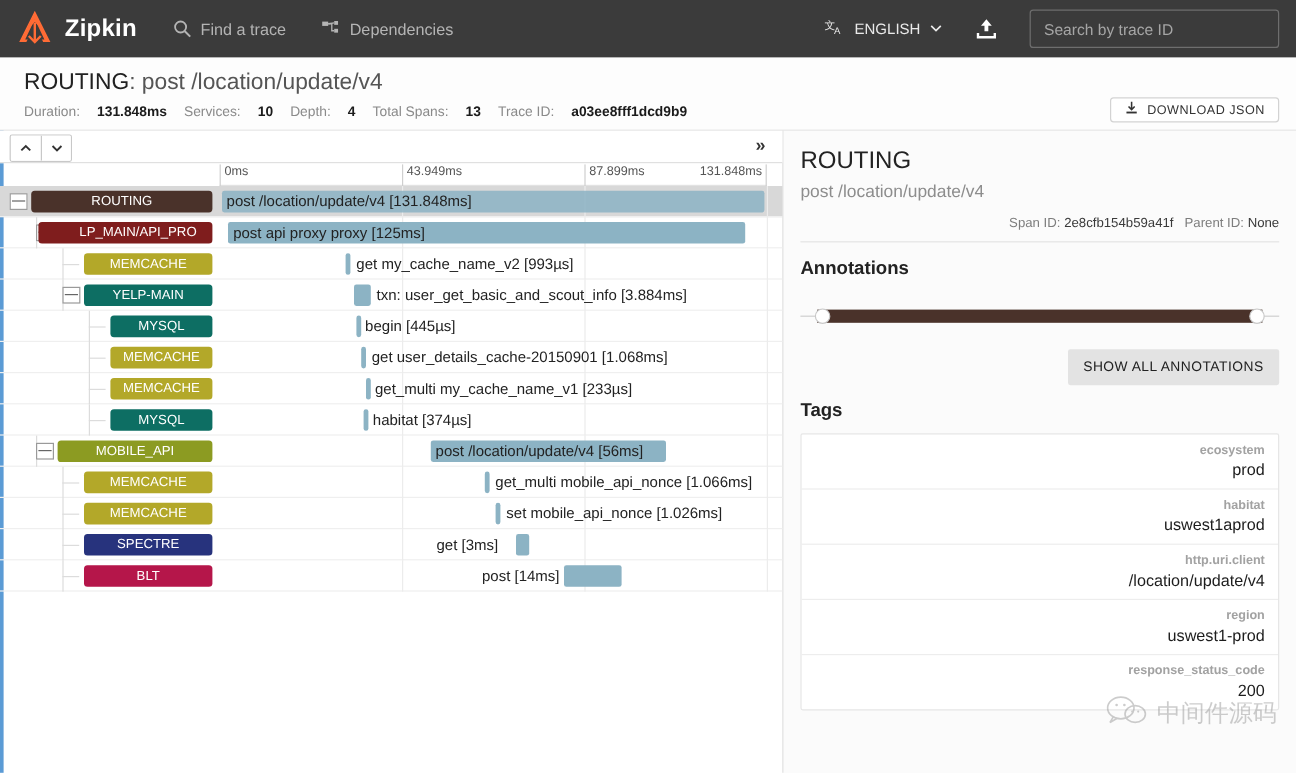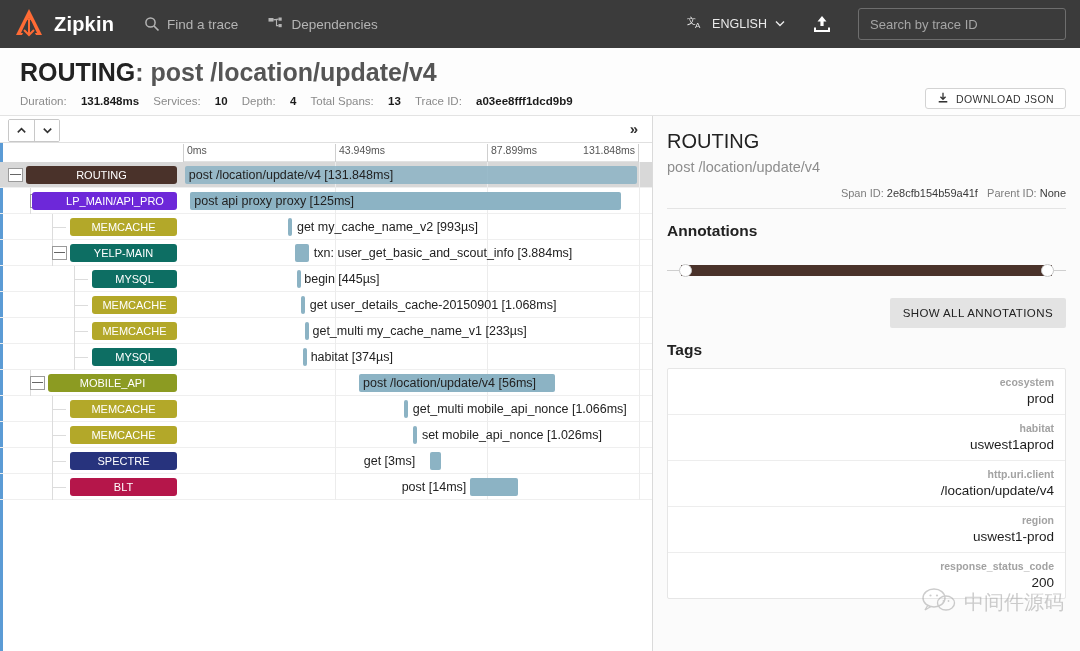--- a/index.html
+++ b/index.html
@@ -49,21 +49,21 @@
   }
   #trace-search::placeholder { color: #a5a5a5; }
 
   
   #subheader {
     border-bottom: 1px solid #e3e3e3;
     background: #fdfdfd;
     padding: 10px 14px 8px 20px;
     position: relative;
   }
-  #trace-title { font-size: 25px; color: #555; font-weight: bold; }
+  #trace-title { font-size: 19px; color: #555; font-weight: normal; }
   #trace-title .svc { color: #222; }
   #trace-meta {
     margin-top: 8px; font-size: 11.5px; color: #8a8a8a;
   }
   #trace-meta b { color: #1b1b1b; }
   #trace-meta span { margin-right: 11px; }
   #download-json {
     position: absolute; right: 14px; bottom: 6px;
     height: 21px;
     border: 1px solid #d3d3d3; border-radius: 3px;
@@ -371,21 +371,21 @@
             <div class="grid-line" style="left: 100%;"></div>
             <div class="span-bar root" style="left: 0.4%; width: 99.2%;"></div>
             <div class="span-label" style="left: 0.4%;">post /location/update/v4 [131.848ms]</div>
           </div>
         </div>
         <div class="row">
           <div class="row-left">
             <div class="tree-line" style="left: 30px;"></div>
             <div class="tree-elbow" style="left: 30px; width: 14px;"></div>
             <div class="toggle" style="left: 30px;"></div>
-            <div class="svc-badge" style="background: #6d28d9; left: 32px; right: 6px; padding-left: 21px;">LP_MAIN/API_PRO</div>
+            <div class="svc-badge" style="background: #7f1d1d; left: 32px; right: 6px; padding-left: 21px;">LP_MAIN/API_PRO</div>
           </div>
           <div class="row-right">
             <div class="grid-line" style="left: 33.3333%;"></div>
             <div class="grid-line" style="left: 66.6667%;"></div>
             <div class="grid-line" style="left: 100%;"></div>
             <div class="span-bar" style="left: 1.6%; width: 94.5%;"></div>
             <div class="span-label" style="left: 1.6%;">post api proxy proxy [125ms]</div>
           </div>
         </div>
         <div class="row">

